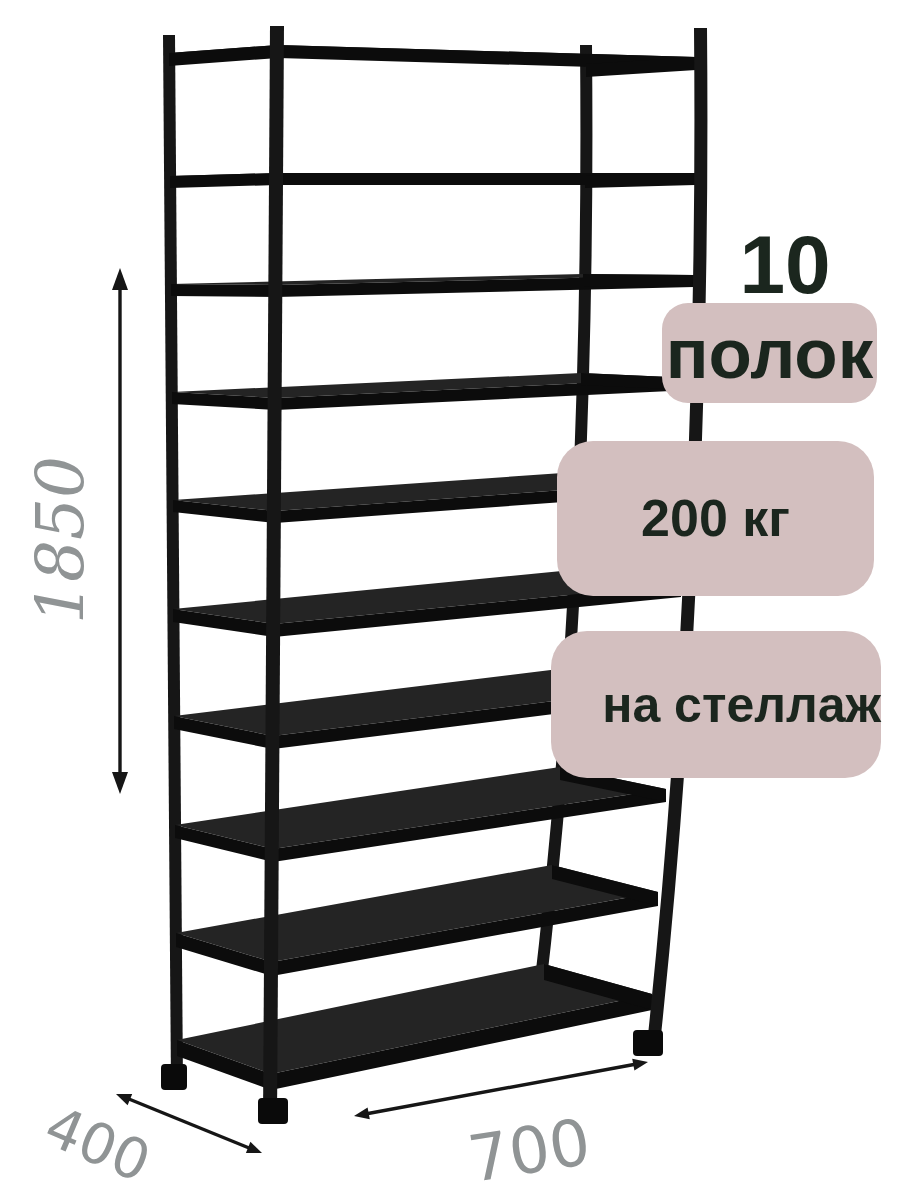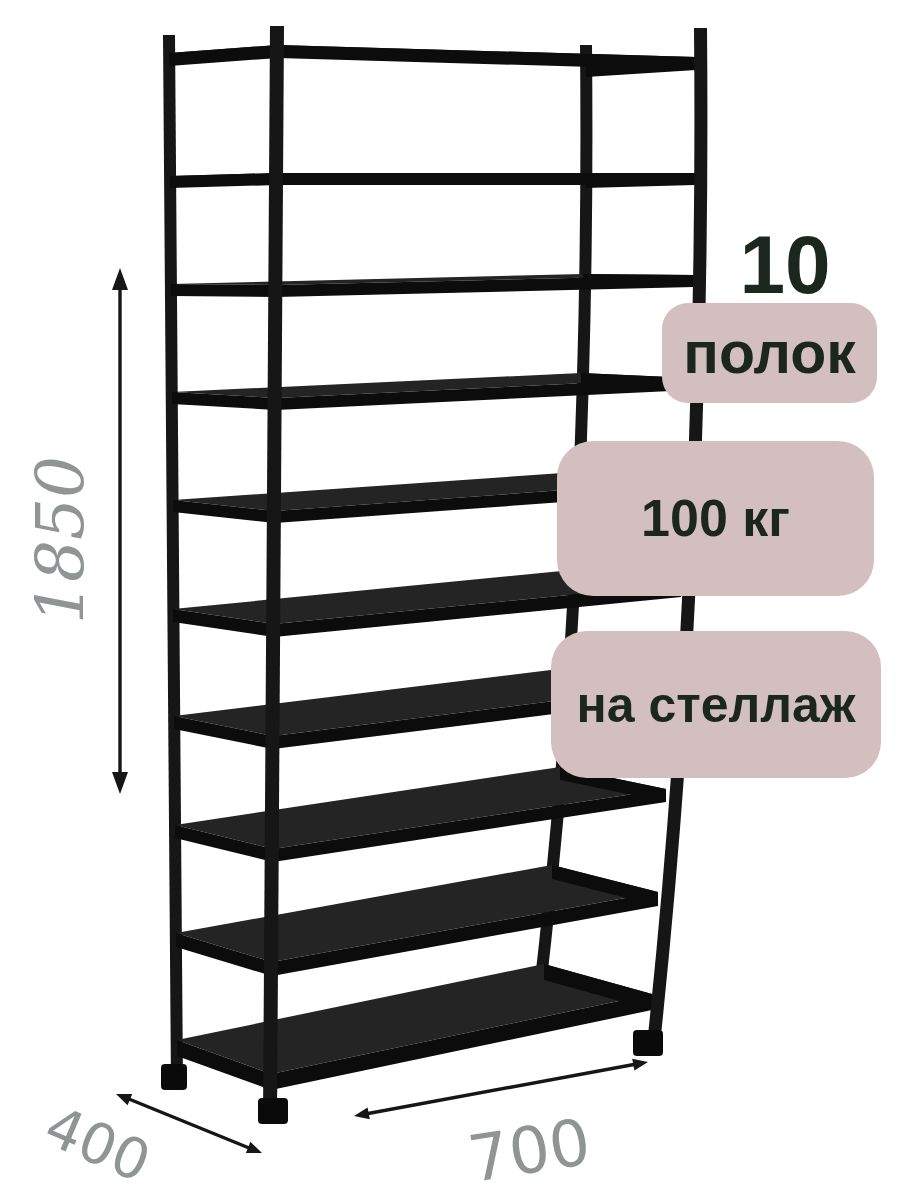--- a/index.html
+++ b/index.html
@@ -21,23 +21,23 @@
   .count-number{
     position:absolute;left:700px;top:224px;width:170px;line-height:1;
     text-align:center;font-size:82px;font-weight:bold;
     color:var(--badge_text,#1b261e);
   }
   .badge{
     position:absolute;background:var(--badge_bg,#d3bfbf);color:var(--badge_text,#1b261e);
     font-weight:bold;display:flex;flex-direction:column;align-items:center;
     justify-content:center;text-align:center;
   }
-  .badge-count{left:662px;top:303px;width:215px;height:100px;border-radius:26px;font-size:59px;}
+  .badge-count{left:662px;top:303px;width:215px;height:100px;border-radius:26px;font-size:71px;}
   .badge-shelf-load{left:557px;top:441px;width:317px;height:155px;border-radius:36px;font-size:52px;line-height:1.18;}
-  .badge-rack-load{left:551px;top:631px;width:330px;height:147px;border-radius:36px;font-size:50px;line-height:1.2;}
+  .badge-rack-load{left:551px;top:631px;width:330px;height:147px;border-radius:36px;font-size:50px;line-height:1.2;align-items:flex-end;}
 </style>
 </head>
 <body>
 
 <div class="stage">
 
   <svg class="rack-svg" width="900" height="1200" viewBox="0 0 900 1200">
 
     <g>
       <path class="post" d="M 580,45 L 592,45 Q 597,560 544,1005 L 532,1005 Q 585,560 580,45 Z"></path>
@@ -140,20 +140,20 @@
     </g>
   </svg>
 
   <div class="count-number">10</div>
 
   <div class="badge badge-count">
     <span>полок</span>
   </div>
 
   <div class="badge badge-shelf-load">
-    <span>100 кг</span>
+    <span>200 кг</span>
   </div>
 
   <div class="badge badge-rack-load">
     <span>на стеллаж</span>
   </div>
 
 </div>
 
 </body></html>

